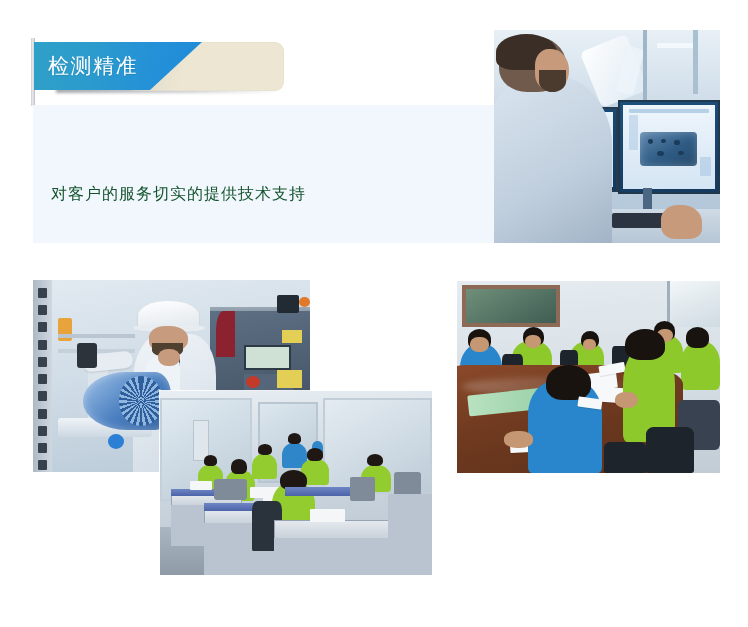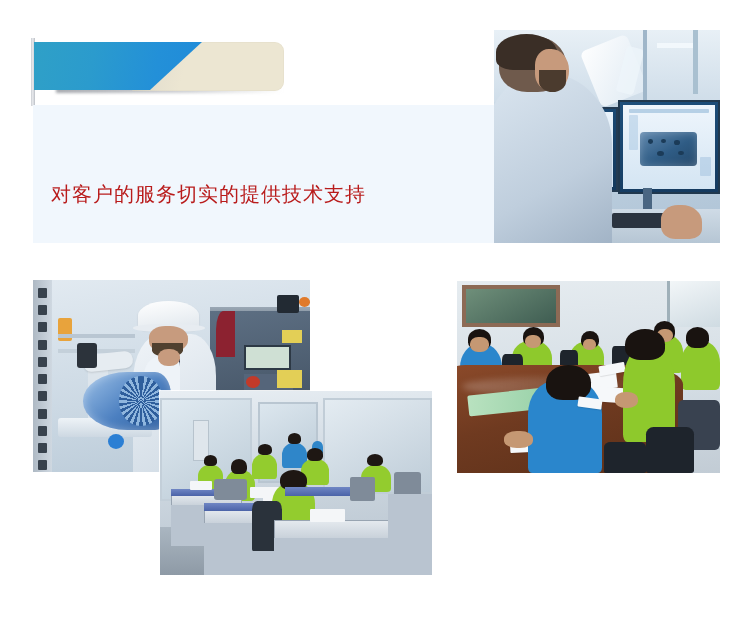--- a/index.html
+++ b/index.html
@@ -52,21 +52,21 @@
     position:absolute; left:33px; top:105px; width:461px; height:138px;
     background:#f1f7fd;
   }
   .panel-title{
     position:absolute; left:18px; top:26px;
     font-size:27px; line-height:36px; color:#d8a41c;
     letter-spacing:1.5px; white-space:nowrap;
   }
   .panel-sub{
     position:absolute; left:18px; top:75px;
-    font-size:20px; line-height:28px; color:#b91c1c;
+    font-size:16px; line-height:28px; color:#14532d;
     letter-spacing:1px; white-space:nowrap;
   }
 
   
   .photo{ position:absolute; overflow:hidden; background:#cfd8e2; }
 
   #photo-cad{ left:494px; top:30px; width:226px; height:213px; }
   #photo-lab{ left:33px; top:280px; width:277px; height:192px; }
   #photo-meeting{ left:457px; top:281px; width:263px; height:192px; }
   #photo-office{ left:160px; top:391px; width:272px; height:184px; z-index:5;
@@ -167,20 +167,21 @@
 <body>
 
 <div id="stage">
 
   <div class="flagpole"></div>
   <div class="ribbon-wrap">
     <div class="ribbon-shadow"></div>
     <div class="ribbon-tab"></div>
     <div class="ribbon-tab-shade"></div>
     <div class="ribbon-main"></div>
+    <div class="ribbon-label">检测精准</div>
   </div>
 
   <div class="panel">
     <div class="panel-sub">对客户的服务切实的提供技术支持</div>
   </div>
 
   <div class="photo" id="photo-cad">
     <div class="cad-bg"></div>
     <div class="cad-ceil"></div>
     <div class="cad-lampA"></div>

